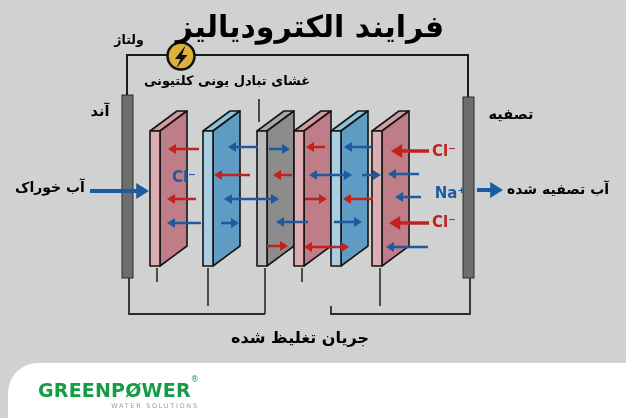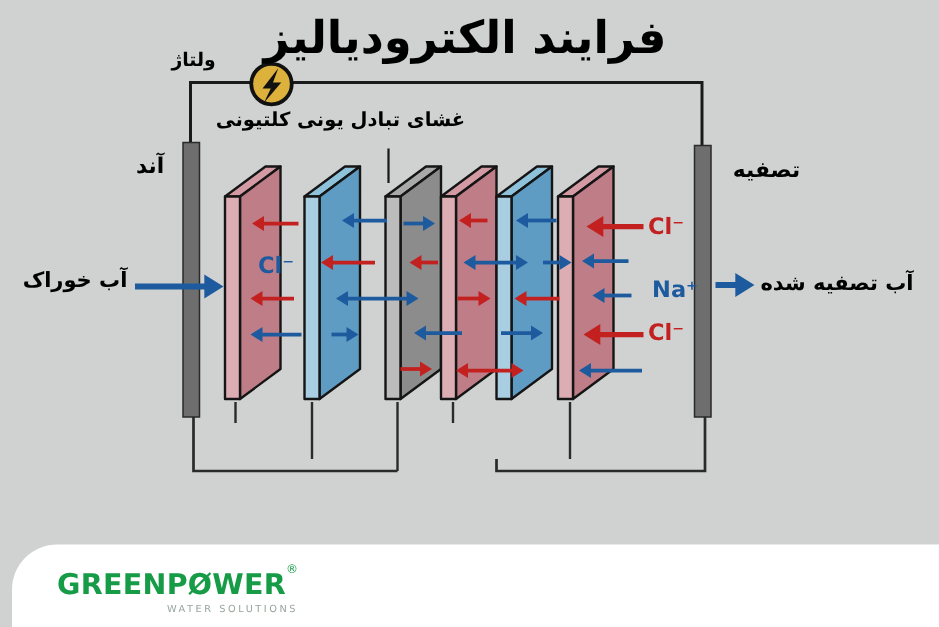--- a/index.html
+++ b/index.html
@@ -125,20 +125,21 @@
 
 
   <div class="lbl side-lbl" style="left:88px;top:112px;margin-left:12px;" dir="rtl">آند</div>
 
   <div class="lbl side-lbl" style="left:511px;top:115px;" dir="rtl">تصفیه</div>
 
   <div class="lbl stream-lbl" style="left:50px;top:188px;" dir="rtl">آب خوراک</div>
 
   <div class="lbl stream-lbl" style="left:558px;top:190px;" dir="rtl">آب تصفیه شده</div>
 
+  <div class="lbl conc-lbl" style="left:300px;top:338px;" dir="rtl">جریان تغلیظ شده</div>
 
   <div class="lbl ion ion-blue" style="left:184px;top:177px;">Cl⁻</div>
 
   <div class="lbl ion ion-red" style="left:444px;top:151px;">Cl⁻</div>
 
   <div class="lbl ion ion-blue" style="left:450px;top:193px;">Na⁺</div>
 
   <div class="lbl ion ion-red" style="left:444px;top:222px;">Cl⁻</div>
 
   <div class="footer">

